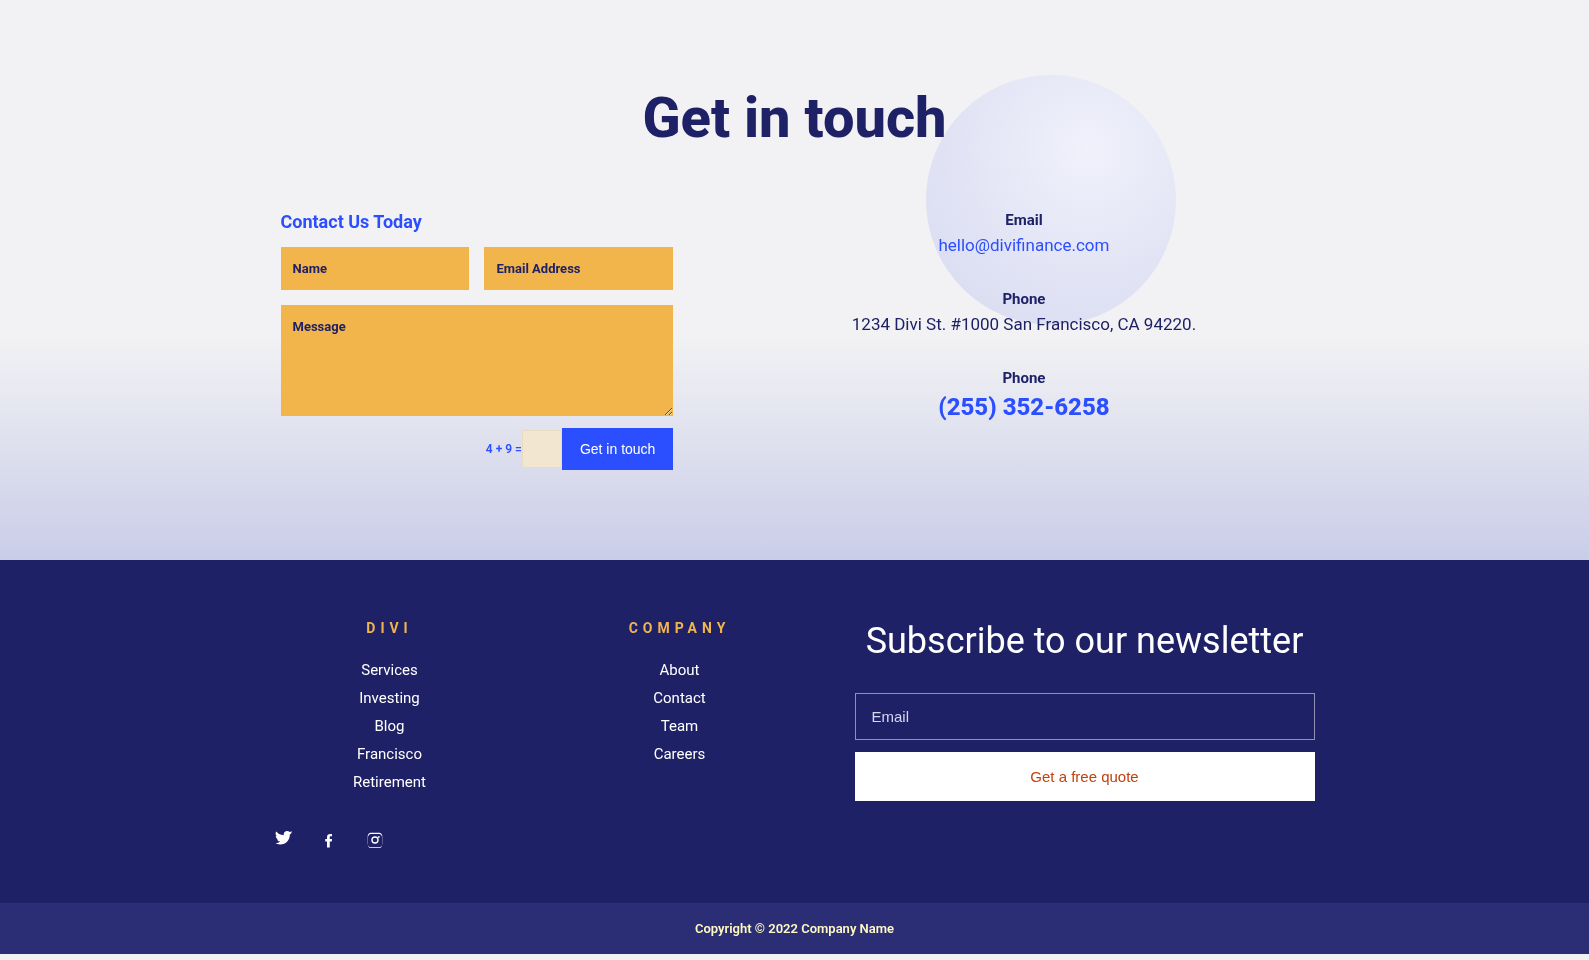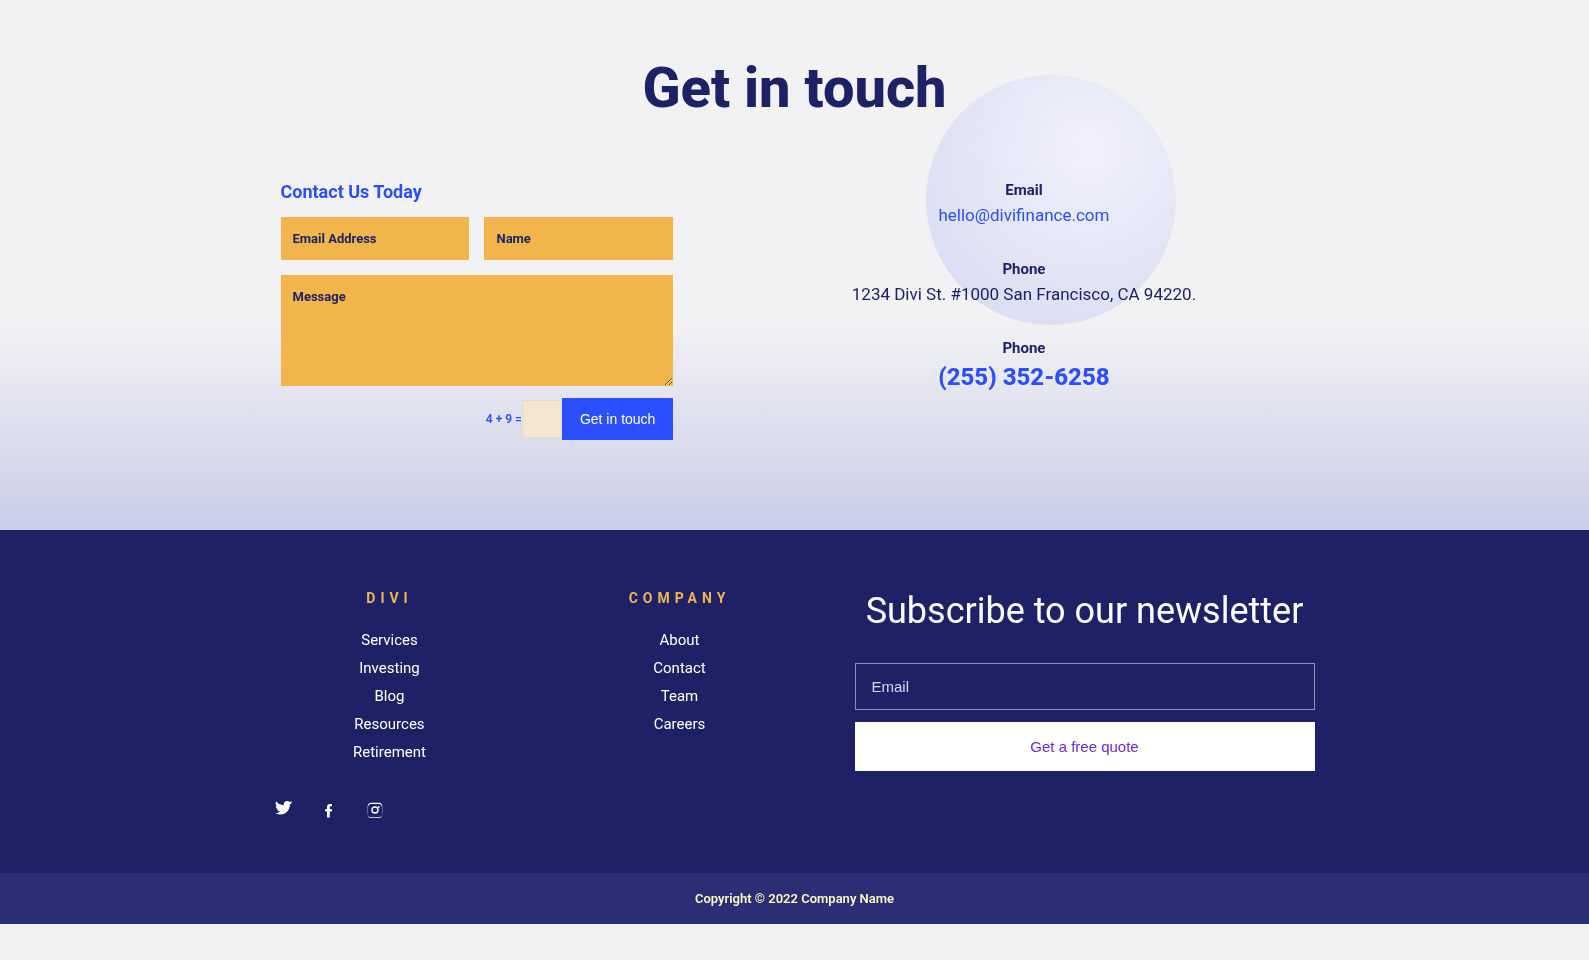--- a/index.html
+++ b/index.html
@@ -1,20 +1,20 @@
 <!DOCTYPE html>
 <html><head>
 <meta charset="utf-8">
 <style>
 * { box-sizing: border-box; margin: 0; padding: 0; }
 body { font-family: -apple-system, BlinkMacSystemFont, "Segoe UI", Roboto, sans-serif; background: #f2f2f4; }
 
 .page-top {
   background: linear-gradient(to bottom, #f2f2f4 0%, #f2f2f4 60%, #c9cde8 100%);
-  padding: 55px 0 90px;
+  padding: 85px 0 90px;
   position: relative;
 }
 .bg-circle {
   position: absolute;
   width: 250px; height: 250px;
   border-radius: 50%;
   background: radial-gradient(circle at 65% 30%, #f0f1fb, #d6d9f0);
   top: 75px; right: 26%;
   z-index: 0;
 }
@@ -69,21 +69,21 @@
 }
 .footer-col ul { list-style: none; }
 .footer-col li { margin-bottom: 10px; font-size: 15px; cursor: pointer; }
 .newsletter-title { font-size: 36px; font-weight: 400; margin-bottom: 30px; line-height: 1.2; }
 .email-input {
   width: 100%; background: transparent; border: 1px solid rgba(255,255,255,0.5);
   padding: 14px 16px; color: #fff; font-size: 15px; margin-bottom: 12px;
 }
 .email-input::placeholder { color: #d5d7ec; }
 .quote-btn {
-  width: 100%; background: #fff; color: #6d28d9; border: none;
+  width: 100%; background: #fff; color: #c2410c; border: none;
   padding: 16px; font-size: 15px; cursor: pointer;
 }
 .social-row { text-align: left; padding: 30px 0 50px; }
 .social-row span { display: inline-block; margin-right: 24px; cursor: pointer; }
 .social-row svg { fill: #fff; width: 18px; height: 18px; }
 
 .copyright {
   background: #2b2d75; text-align: center;
   padding: 18px; font-size: 13px; font-weight: 600; color: #fef9c3;
 }
@@ -92,22 +92,22 @@
 <body>
 
 <div class="page-top">
   <div class="bg-circle"></div>
   <div class="container">
     <h1 class="page-title">Get in touch</h1>
     <div class="cols">
       <div class="col-left">
         <div class="form-title">Contact Us Today</div>
         <div class="form-row">
+          <input class="fld" placeholder="Name" style="">
           <input class="fld" placeholder="Email Address" style="">
-          <input class="fld" placeholder="Name" style="">
         </div>
         <textarea class="fld" placeholder="Message" style=""></textarea>
         <div class="submit-row">
           <span class="captcha-label">4 + 9 =</span>
           <input class="captcha-input" style="">
           <button class="submit-btn">Get in touch</button>
         </div>
       </div>
       <div class="col-right">
         <div class="info-block">
@@ -129,21 +129,21 @@
 
 <div class="footer">
   <div class="container">
     <div class="footer-cols">
       <div class="footer-col">
         <div class="col-heading">DIVI</div>
         <ul>
           <li>Services</li>
           <li>Investing</li>
           <li>Blog</li>
-          <li>Resources</li>
+          <li>Francisco</li>
           <li>Retirement</li>
         </ul>
       </div>
       <div class="footer-col">
         <div class="col-heading">COMPANY</div>
         <ul>
           <li>About</li>
           <li>Contact</li>
           <li>Team</li>
           <li>Careers</li>

